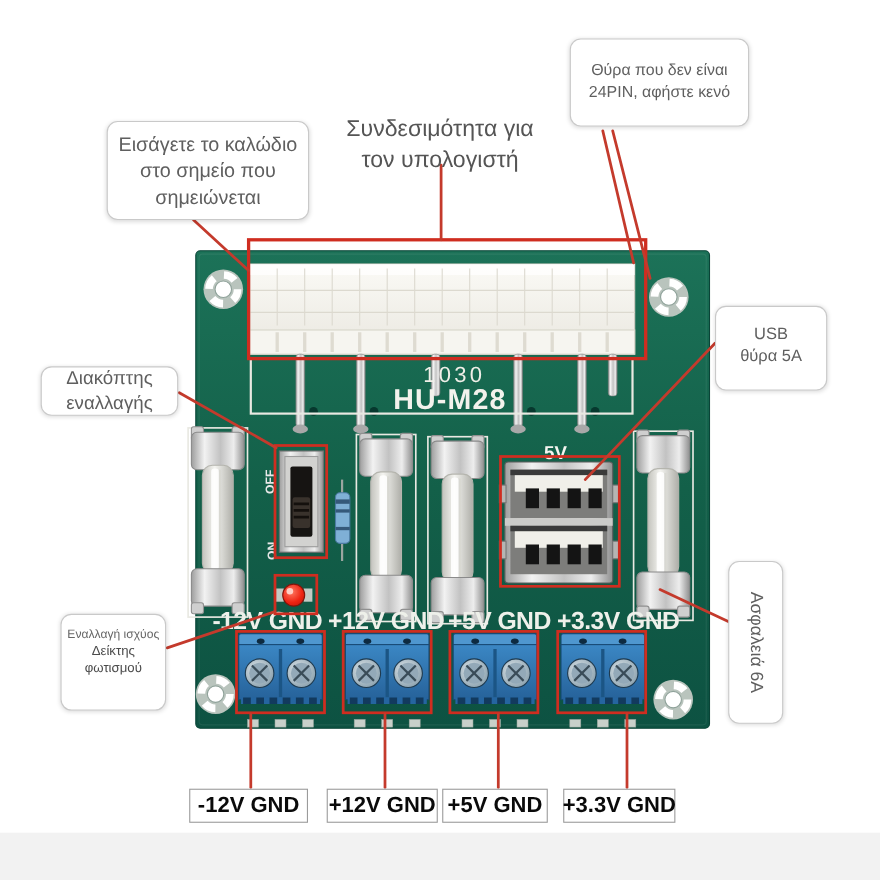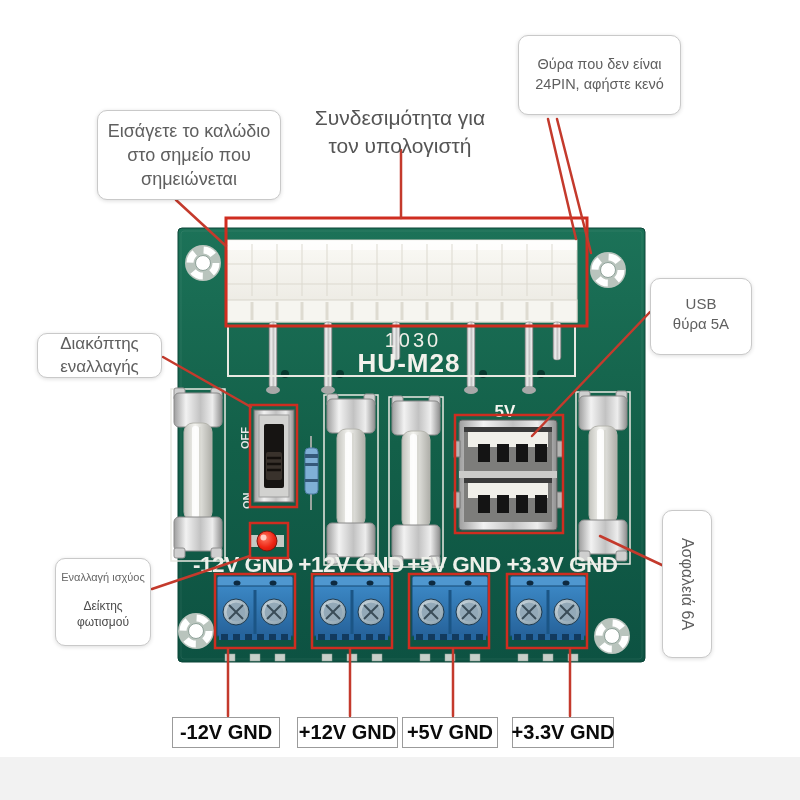--- a/index.html
+++ b/index.html
@@ -12,21 +12,21 @@
   .callout-text{white-space:pre-line;line-height:1.35;}
   .plain-label{position:absolute;color:#555;text-align:center;}
   .co-insert{left:97px;top:110px;width:184px;height:90px;font-size:18px;}
   .co-connect{left:288px;top:104px;width:224px;font-size:21px;}
   .co-24pin{left:518px;top:35px;width:163px;height:80px;font-size:14.5px;}
   .co-toggle{left:37px;top:333px;width:125px;height:45px;font-size:17px;}
   .co-usb{left:650px;top:278px;width:102px;height:77px;font-size:15px;align-items:flex-start;padding-top:15px;}
   .co-fuse{left:662px;top:510px;width:50px;height:148px;}
   .co-fuse .rot{transform:rotate(90deg);white-space:nowrap;font-size:16px;color:#5f5f5f;}
   .co-power{left:55px;top:558px;width:96px;height:88px;flex-direction:column;justify-content:flex-start;
-            padding-top:12px;gap:16px;}
+            padding-top:12px;gap:1px;}
   .co-power .small{font-size:11px;color:#666;}
   .co-power .big{font-size:12px;color:#4b4b4b;white-space:pre-line;line-height:1.3;}
   .vlabel{position:absolute;background:#fff;border:1px solid #9b9b9b;display:flex;align-items:center;
           justify-content:center;font-weight:bold;font-size:20px;color:#0a0a0a;white-space:nowrap;
           box-sizing:border-box;}
   .vl1{left:172px;top:717px;width:108px;height:31px;}
   .vl2{left:297px;top:717px;width:101px;height:31px;}
   .vl3{left:402px;top:717px;width:96px;height:31px;}
   .vl4{left:512px;top:717px;width:102px;height:31px;}
   .bottom-strip{position:absolute;left:0;top:757px;width:800px;height:43px;background:#f2f2f2;}

